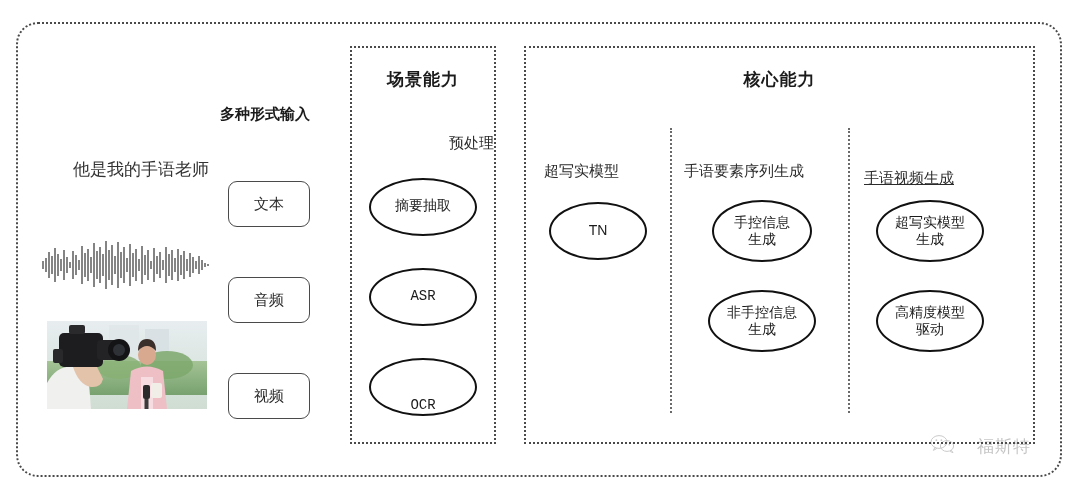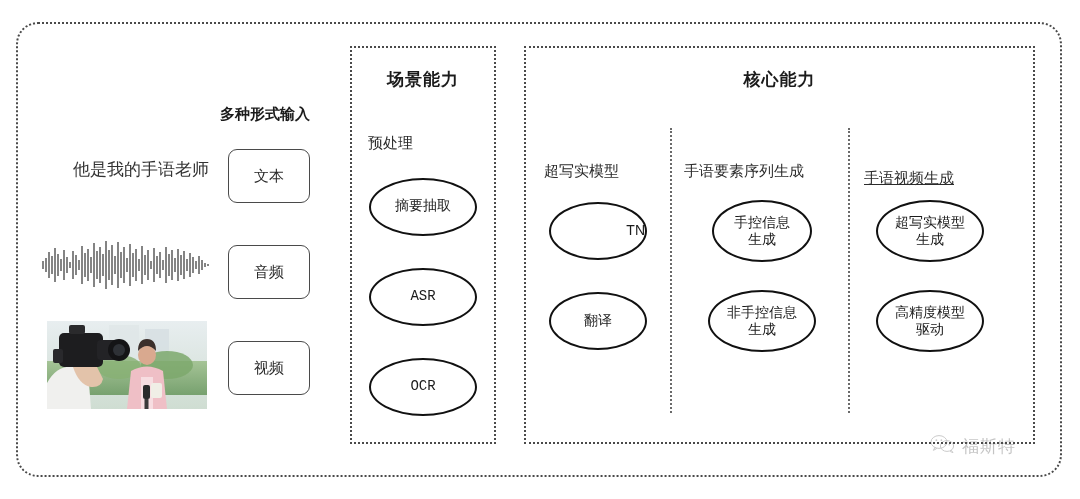--- a/index.html
+++ b/index.html
@@ -82,30 +82,31 @@
     color: #1b1b1b;
     background: #ffffff;
     box-sizing: border-box;
     white-space: pre-line;
   }
 
   
   .tagbox {
     position: absolute;
     width: 82px;
-    height: 54px;
+    height: 46px;
     border: 1.6px solid #4a4a4a;
     border-radius: 9px;
     display: flex;
     align-items: center;
     justify-content: center;
     font-size: 15px;
     color: #2b2b2b;
     background: #ffffff;
     box-sizing: border-box;
+    margin-top: 32px;
   }
 
   
   .input-heading {
     position: absolute;
     font-size: 15px;
     font-weight: bold;
     color: #1b1b1b;
     white-space: nowrap;
   }
@@ -133,21 +134,21 @@
     background: #cfd8d2;
   }
 
   
   .watermark {
     position: absolute;
     left: 930px;
     top: 434px;
     display: flex;
     align-items: flex-end;
-    gap: 6px;
+    gap: 21px;
     opacity: 0.34;
   }
   .watermark .wm-text {
     font-size: 17px;
     color: #555555;
     letter-spacing: 1px;
   }
 </style>
 </head>
 <body>
@@ -269,45 +270,42 @@
   <div class="tagbox" style="left:228px; top:245px;">
     <span>音频</span>
   </div>
   <div class="tagbox" style="left:228px; top:341px;">
     <span>视频</span>
   </div>
 
   <div class="panel panel-scene">
     <div class="panel-title">场景能力</div>
 
-    <div class="sub-title" style="left:16px; top:86px; width:100%; text-align:left;">预处理</div>
+    <div class="sub-title" style="left:0; top:86px; width:100%; text-align:right;">预处理</div>
 
     <div class="ellipse" style="left:17px; top:130px; width:108px; height:58px;">
       <span>摘要抽取</span>
     </div>
     <div class="ellipse" style="left:17px; top:220px; width:108px; height:58px;">
       <span>ASR</span>
     </div>
-    <div class="ellipse" style="left:17px; top:310px; width:108px; height:58px;">
+    <div class="ellipse" style="left:17px; top:310px; width:108px; height:58px;align-items:flex-end;">
       <span>OCR</span>
     </div>
   </div>
 
   <div class="panel panel-core">
     <div class="panel-title">核心能力</div>
 
     <div class="col-divider" style="left:144px;"></div>
     <div class="col-divider" style="left:322px;"></div>
 
     <div class="sub-title" style="left:18px; top:114px;">超写实模型</div>
-    <div class="ellipse" style="left:23px; top:154px; width:98px; height:58px;justify-content:flex-end;">
+    <div class="ellipse" style="left:23px; top:154px; width:98px; height:58px;">
       <span>TN</span>
-    </div>
-    <div class="ellipse" style="left:23px; top:244px; width:98px; height:58px;">
-      <span>翻译</span>
     </div>
 
     <div class="sub-title" style="left:158px; top:114px;">手语要素序列生成</div>
     <div class="ellipse" style="left:186px; top:152px; width:100px; height:62px;">
       <span>手控信息
 生成</span>
     </div>
     <div class="ellipse" style="left:182px; top:242px; width:108px; height:62px;">
       <span>非手控信息
 生成</span>

